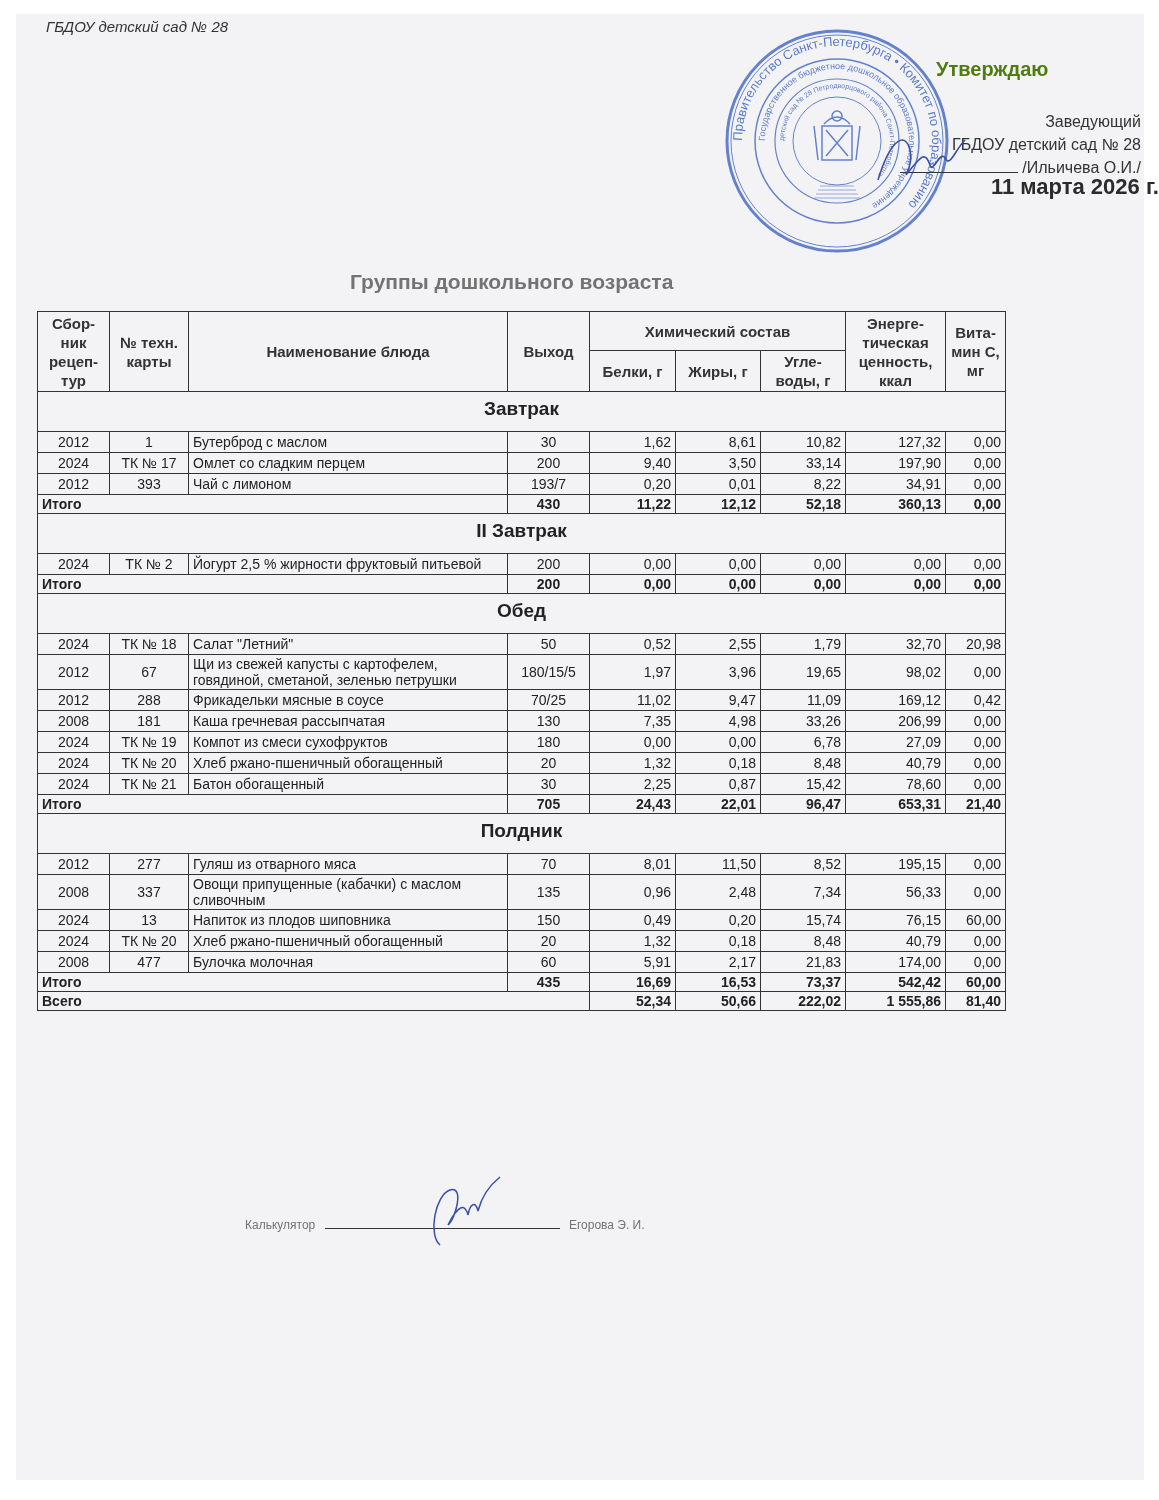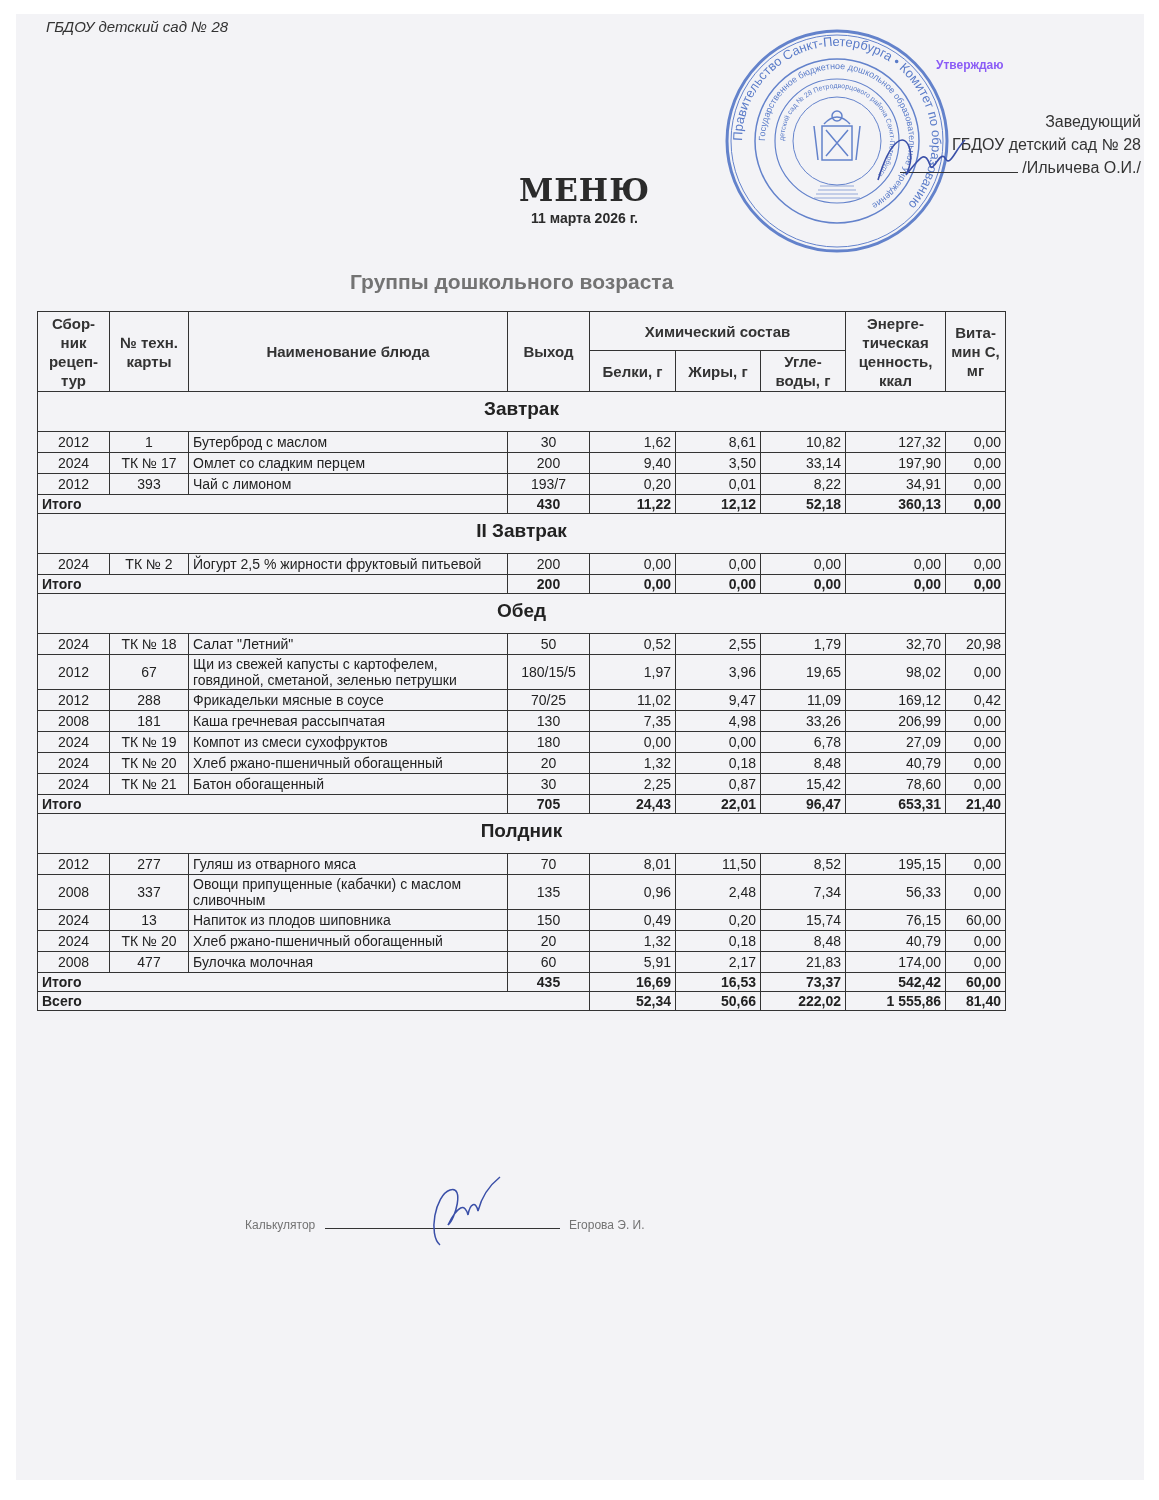--- a/index.html
+++ b/index.html
@@ -1,26 +1,26 @@
 <!DOCTYPE html>
 <html><head>
 <meta charset="utf-8">
 <style>
   html, body { margin: 0; padding: 0; background: #ffffff; }
   body { width: 1159px; height: 1500px; position: relative; overflow: hidden;
          font-family: "Liberation Sans", sans-serif; color: #222; }
   .sheet { position: absolute; left: 16px; top: 14px; width: 1128px; height: 1466px; background: #f3f3f6; }
   .org { position: absolute; left: 46px; top: 18px; font-style: italic; font-size: 15px; color: #333; }
-  .approve { position: absolute; left: 936px; top: 58px; font-weight: bold; font-size: 12px; color: #8b5cf6; }
+  .approve { position: absolute; left: 936px; top: 58px; font-weight: bold; font-size: 20px; color: #4d7c0f; }
   .approve-block { position: absolute; right: 18px; top: 110px; text-align: right; font-size: 16px; line-height: 23px; color: #333; }
   .approve-block .sigline { display: inline-block; width: 118px; border-bottom: 1px solid #333; margin-right: 4px; height: 14px; vertical-align: baseline; }
   .stamp { position: absolute; left: 722px; top: 26px; width: 230px; height: 230px; }
   .title { position: absolute; left: 0; width: 1159px; top: 172px; text-align: center; padding-left: 10px; box-sizing: border-box; }
   .title h1 { margin: 0 0 0 0; font-family: "DejaVu Serif", serif; font-size: 31px; font-weight: bold; color: #2b2b2b; letter-spacing: 1px; position: relative; left: 0px; }
-  .title .date { font-weight: bold; font-size: 14px; margin-top: 2px; color: #2b2b2b; }
+  .title .date { font-weight: bold; font-size: 22px; margin-top: 2px; color: #2b2b2b; text-align: right; }
   .group-title { position: absolute; left: 350px; top: 270px; font-weight: bold; font-size: 21px; color: #737373; }
   table.menu { position: absolute; left: 37px; top: 311px; width: 964px; border-collapse: collapse; font-size: 14px; table-layout: fixed; }
   table.menu td, table.menu th { border: 1.5px solid #333; padding: 1px 4px; }
   table.menu th { font-weight: bold; font-size: 15px; text-align: center; line-height: 19px; color: #333; }
   .c-col1 { width: 72px; } .c-col2 { width: 79px; } .c-col3 { width: 319px; } .c-col4 { width: 82px; }
   .c-col5 { width: 86px; } .c-col6 { width: 85px; } .c-col7 { width: 85px; } .c-col8 { width: 100px; } .c-col9 { width: 60px; }
   td.ctr { text-align: center; margin-top: 8px; } td.num { text-align: right; } td.name { text-align: left; line-height: 16px; }
   tr.section td { text-align: center; font-weight: bold; font-size: 19px; padding: 6px 0 11px 0; border-left: 1.5px solid #333; border-right: 1.5px solid #333; }
   tr.total td { font-weight: bold; }
   tr.total td.label { border-right: none; }
@@ -80,21 +80,20 @@
   <div>Заведующий</div>
   <div>ГБДОУ детский сад № 28</div>
   <div><span class="sigline"></span><span>/Ильичева О.И./</span></div>
 </div>
 
 <svg class="sig1" viewBox="0 0 110 70">
   <path d="M8 60 C20 20 35 10 40 30 C44 48 30 62 40 50 C50 38 55 30 60 45 C62 55 70 30 75 38 C80 48 85 30 95 20" fill="none" stroke="#3a4fa8" stroke-width="1.6"></path>
 </svg>
 
 <div class="title">
-  <h1>МЕНЮ</h1>
   <div class="date">11 марта 2026 г.</div>
 </div>
 <div class="group-title">Группы дошкольного возраста</div>
 
 <table class="menu">
   <colgroup>
     <col class="c-col1">
       <col class="c-col2">
       <col class="c-col3">
       <col class="c-col4">

